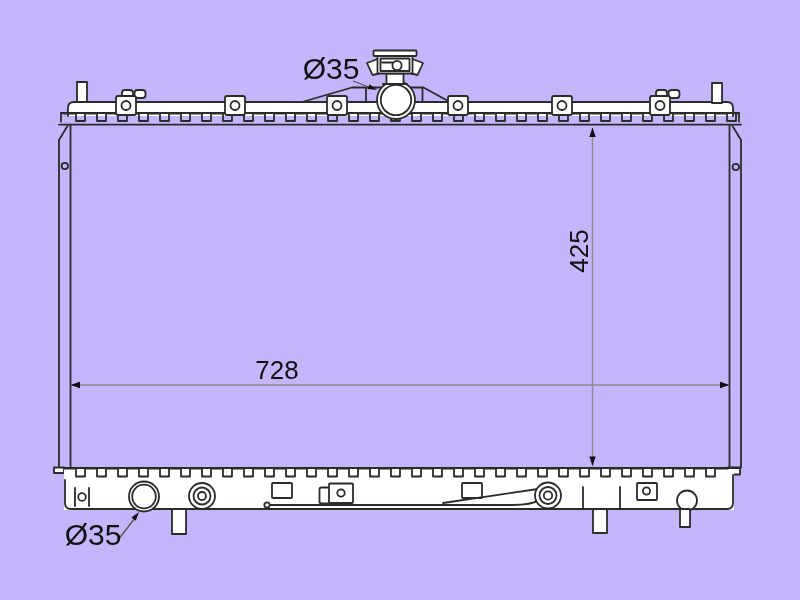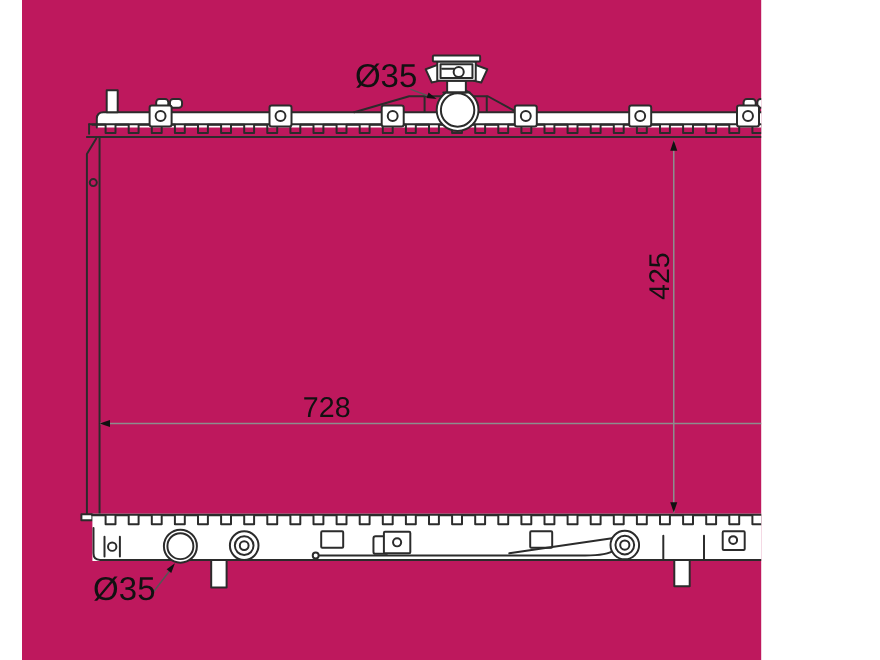--- a/index.html
+++ b/index.html
@@ -1,17 +1,17 @@
 <!DOCTYPE html>
 <html><head>
 <meta charset="utf-8">
 <style>
   html,body{margin:0;padding:0;background:#fff;}
-  .stage{position:relative;width:672px;height:600px;background:#be185d;overflow:hidden;
-         font-family:"Liberation Sans", sans-serif;margin-left:20px;}
+  .stage{position:relative;width:800px;height:600px;background:#c4b5fd;overflow:hidden;
+         font-family:"Liberation Sans", sans-serif;}
   svg{display:block;}
   text{font-family:"Liberation Sans", sans-serif;}
 </style>
 </head>
 <body>
 
 <div class="stage">
 <svg width="800" height="600" viewBox="0 0 800 600">
 
   <g fill="none" stroke-width="1.8" stroke-linecap="round" stroke-linejoin="round" stroke="#2b2b2b">

